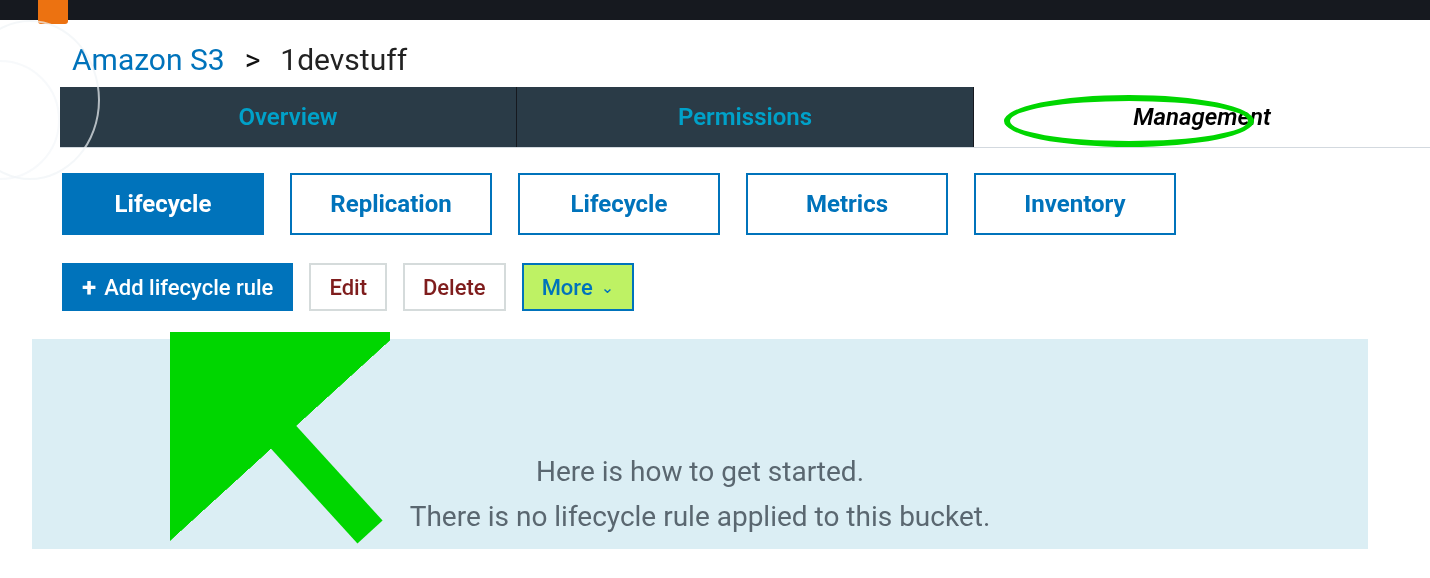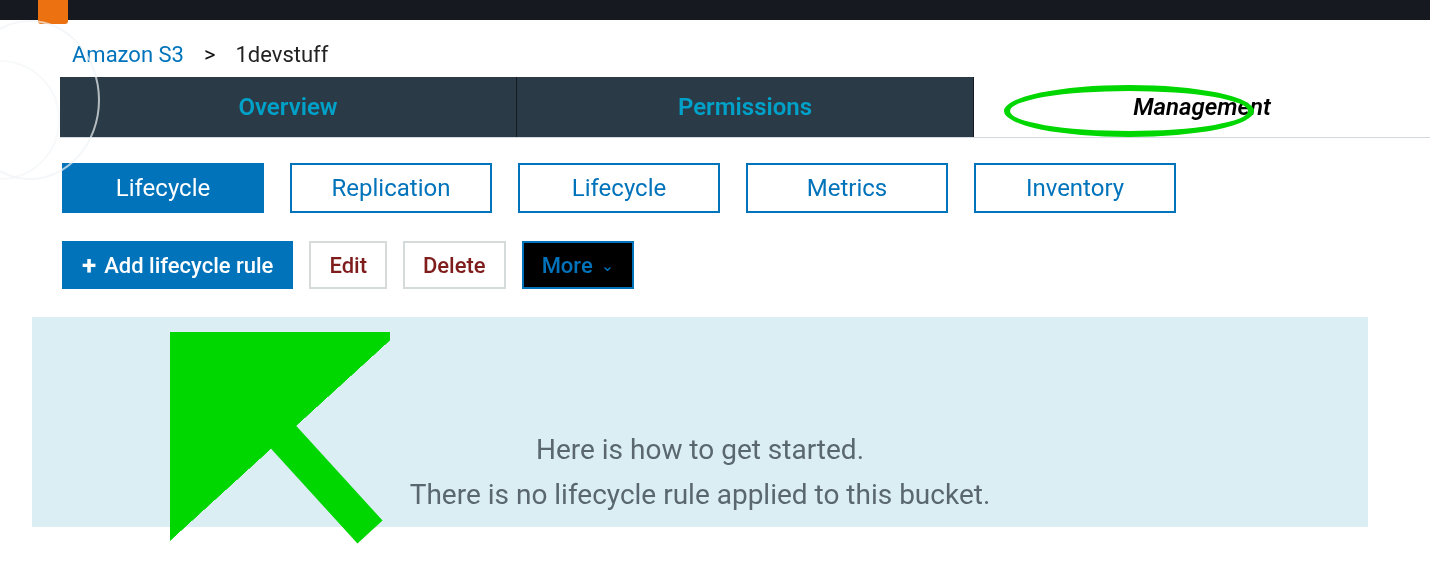--- a/index.html
+++ b/index.html
@@ -2,41 +2,41 @@
 <html><head>
   <meta charset="utf-8">
   <style>
     * { margin:0; padding:0; box-sizing:border-box; font-family:-apple-system,BlinkMacSystemFont,"Segoe UI",Roboto,Helvetica,Arial,sans-serif; }
     body { width:1430px; height:578px; background:#fff; overflow:hidden; position:relative; }
     .topbar { height:20px; background:#16191f; width:100%; position:relative; }
     .topbar::before { content:""; position:absolute; left:38px; top:-6px; width:30px; height:30px; background:#ec7211; border-radius:3px; }
     .bg-swirl { position:absolute; left:-40px; top:20px; width:140px; height:160px; border-radius:50%; border:2px solid #f0f3f7; opacity:.7; }
     .bg-swirl2 { position:absolute; left:-60px; top:60px; width:120px; height:120px; border-radius:50%; border:2px solid #f0f3f7; opacity:.5; }
 
-    .breadcrumb { padding:22px 0 10px 72px; font-size:22px; color:#444; display:flex; align-items:center; gap:20px; }
+    .breadcrumb { padding:22px 0 10px 72px; font-size:30px; color:#444; display:flex; align-items:center; gap:20px; }
     .breadcrumb a { color:#0073bb; text-decoration:none; font-weight:400; }
     .breadcrumb .sep { color:#111; }
     .breadcrumb .current { color:#222; }
 
     .maintabs { display:flex; width:calc(100% - 60px); margin-left:60px; border-bottom:1px solid #d3d9df; }
     .maintabs .tab { flex:1; height:60px; display:flex; align-items:center; justify-content:center; font-size:24px; font-weight:600; cursor:pointer; }
     .maintabs .tab.dark { background:#2a3b47; color:#00a1c9; border-right:1px solid #16191f; }
     .maintabs .tab.light { background:#fff; color:#000000; position:relative;font-style:italic; }
 
     .highlight-ellipse { position:absolute; border:6px solid #00d600; border-radius:50%; pointer-events:none; }
 
     .subtabs { display:flex; gap:26px; padding:25px 0 0 62px; }
-    .subtabs .subtab { min-width:202px; height:50px; display:flex; align-items:center; justify-content:center; font-size:24px; font-weight:400; cursor:pointer; border:2px solid #0073bb; color:#0073bb; background:#fff; }
+    .subtabs .subtab { min-width:202px; height:62px; display:flex; align-items:center; justify-content:center; font-size:24px; font-weight:700; cursor:pointer; border:2px solid #0073bb; color:#0073bb; background:#fff; }
     .subtabs .subtab.active { background:#0073bb; color:#fff; border:2px solid #0073bb; }
 
     .actions { display:flex; gap:16px; padding:28px 0 0 62px; }
     .btn { height:48px; padding:0 18px; display:flex; align-items:center; justify-content:center; font-size:22px; font-weight:500; cursor:pointer; gap:8px; }
     .btn.primary { background:#0073bb; color:#fff; border:2px solid #0073bb; }
     .btn.disabled { background:#fff; color:#7f1d1d; border:2px solid #d5dbdb; cursor:default; }
-    .btn.more { background:#000000; color:#0073bb; border:2px solid #0073bb; }
+    .btn.more { background:#bef264; color:#0073bb; border:2px solid #0073bb; }
     .plus { font-size:26px; font-weight:700; line-height:1; }
     .chev { font-size:16px; }
 
     .empty { margin:28px 62px 0 32px; background:#dbeef4; height:210px; display:flex; flex-direction:column; align-items:center; justify-content:center; gap:12px; padding-top:100px; }
     .empty p { font-size:28px; color:#5a6770; font-weight:400; }
 
     .arrow-svg { position:absolute; pointer-events:none; }
   </style>
 </head>
 <body>

